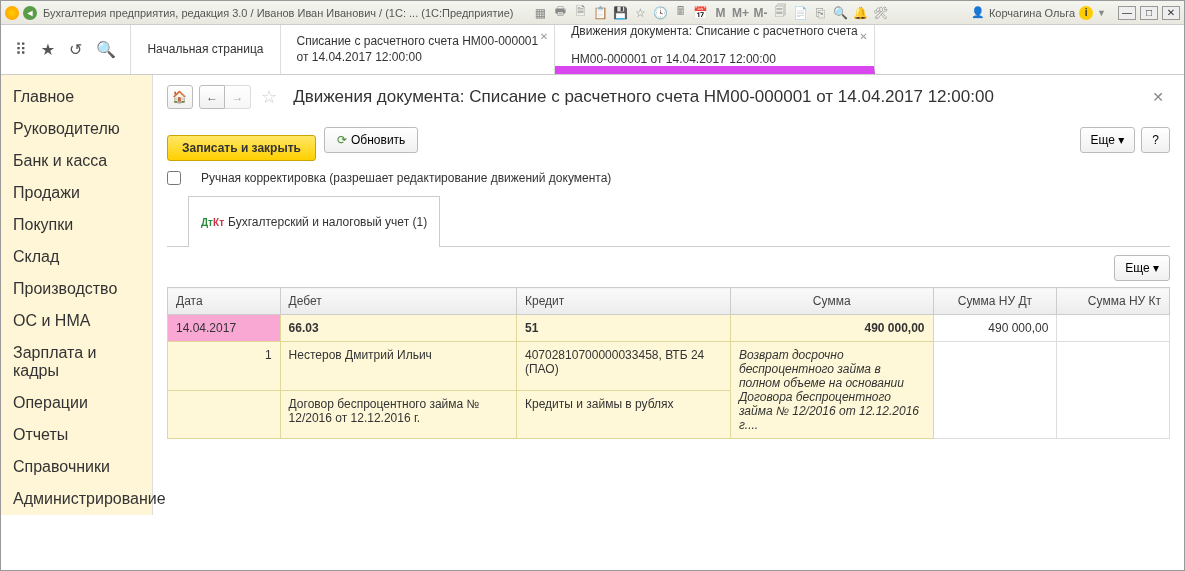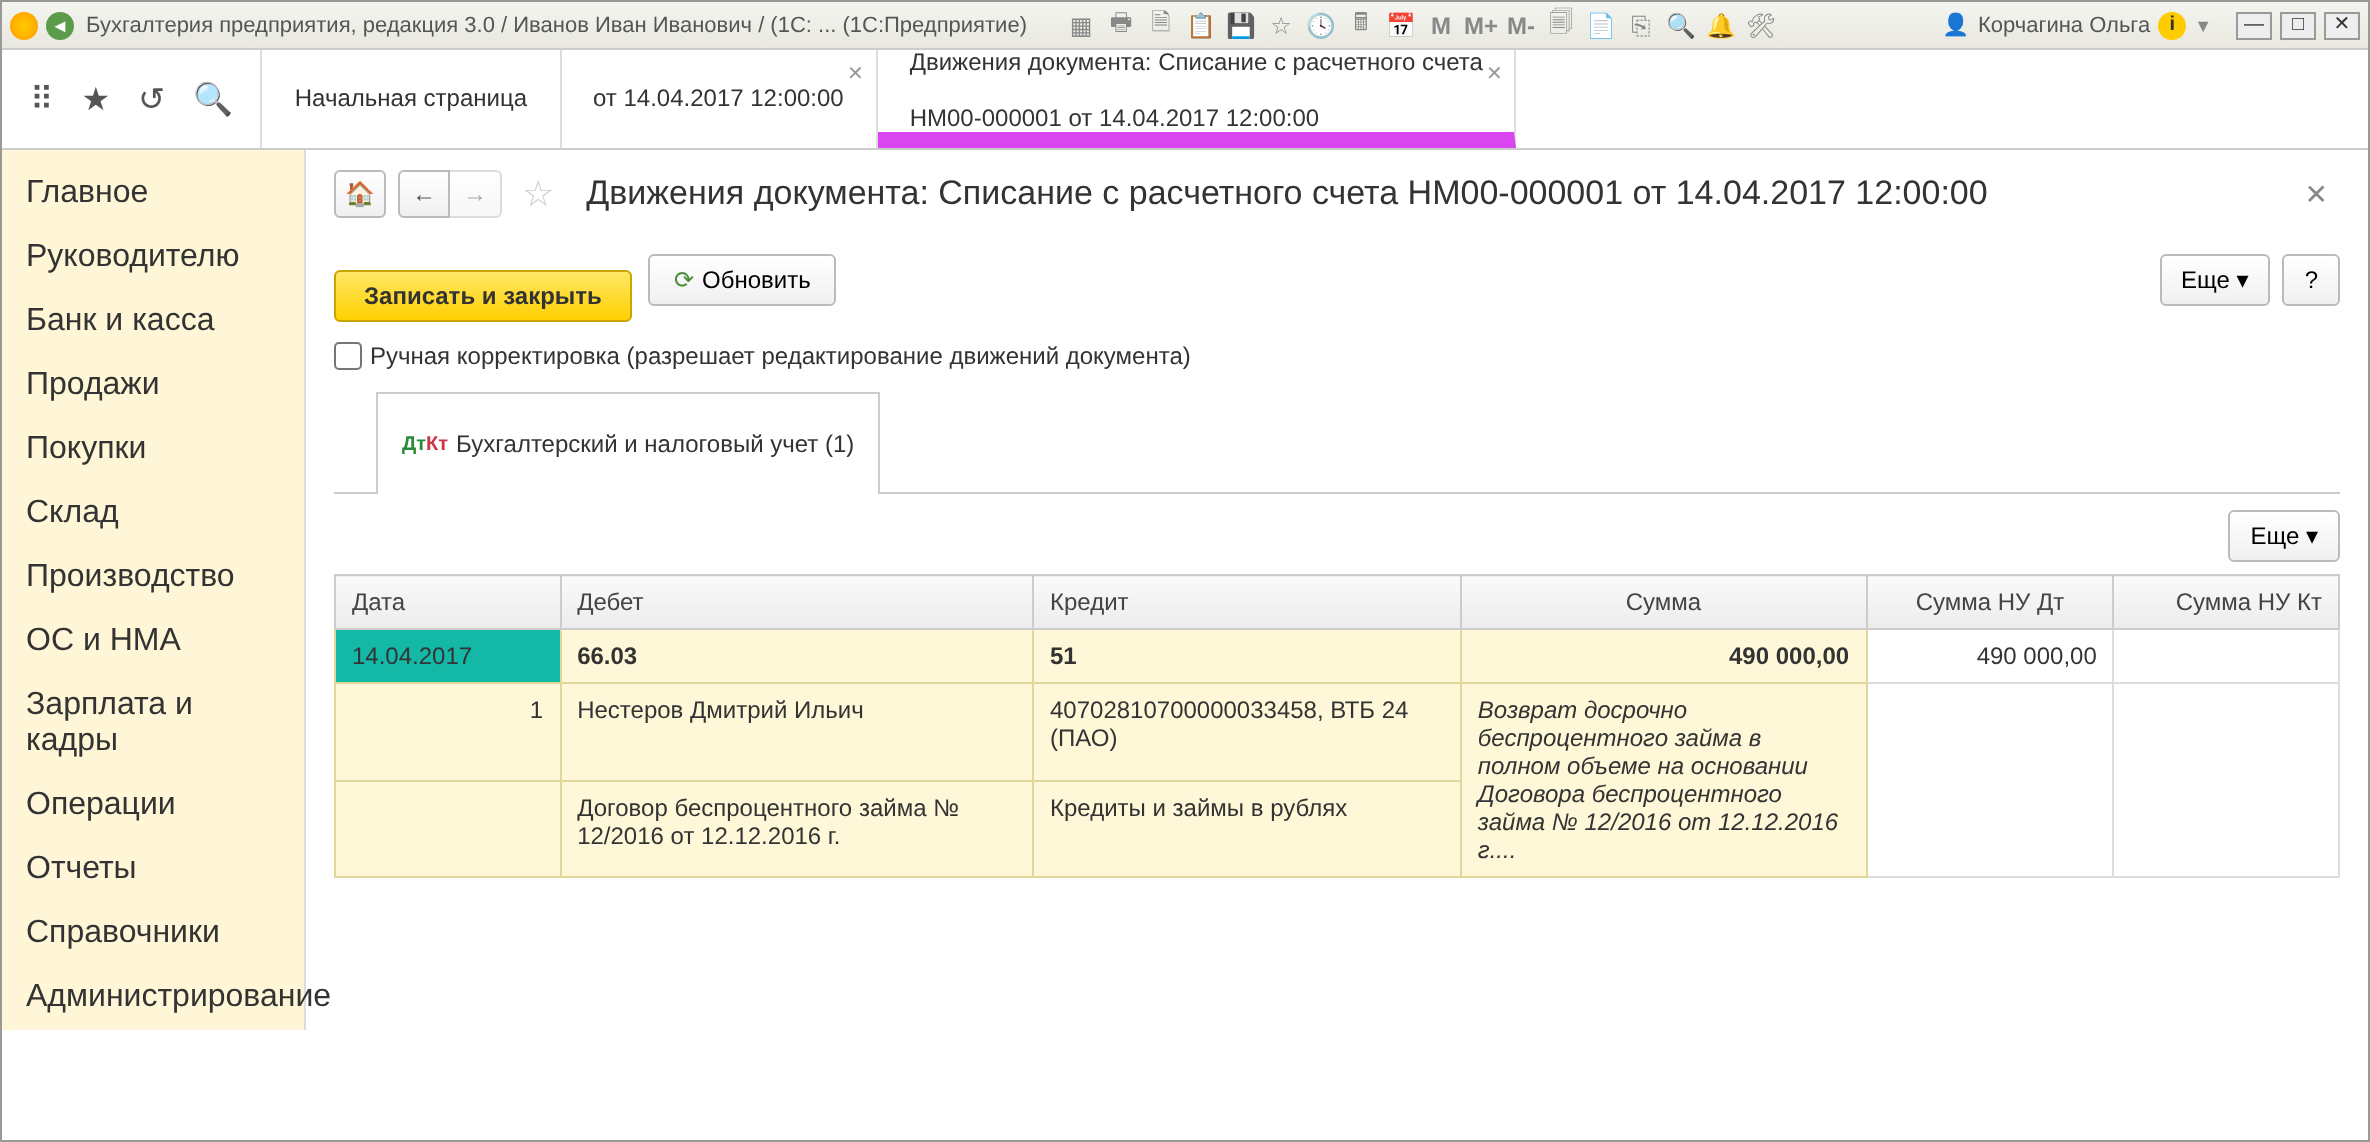--- a/index.html
+++ b/index.html
@@ -55,38 +55,38 @@
     
     .toolbar-row { display: flex; align-items: center; gap: 8px; margin-bottom: 10px; }
     .btn-primary { background: linear-gradient(#ffe766, #ffd000); border: 1px solid #c9a500; border-radius: 3px; padding: 5px 14px; font-weight: bold; font-size: 12px; cursor: pointer; color: #333; margin-top: 16px; }
     .btn-secondary { background: linear-gradient(#fff, #f0f0f0); border: 1px solid #bbb; border-radius: 3px; padding: 5px 12px; font-size: 12px; cursor: pointer; display: flex; align-items: center; gap: 4px; }
     .refresh-icon { color: #4a8c3a; }
     .toolbar-right { margin-left: auto; display: flex; gap: 6px; }
     .btn-more { background: linear-gradient(#fff, #f0f0f0); border: 1px solid #bbb; border-radius: 3px; padding: 5px 10px; font-size: 12px; cursor: pointer; }
     .btn-help { background: linear-gradient(#fff, #f0f0f0); border: 1px solid #bbb; border-radius: 3px; padding: 5px 10px; font-size: 12px; cursor: pointer; }
     
     
-    .checkbox-row { display: flex; align-items: flex-end; gap: 4px; margin-bottom: 10px; font-size: 12px; }
+    .checkbox-row { display: flex; align-items: flex-end; gap: 20px; margin-bottom: 10px; font-size: 12px; }
     .checkbox-row input { width: 14px; height: 14px; }
     
     
     .inner-tabs { display: flex; border-bottom: 1px solid #ccc; margin-bottom: 8px; }
     .inner-tab { border: 1px solid #ccc; border-bottom: none; padding: 18px 12px; background: #fff; font-size: 12px; display: flex; align-items: center; gap: 4px; position: relative; top: 1px; margin-left: 21px; }
     .inner-tab-icon { font-size: 10px; }
     .inner-tab-icon .dt { color: #2a8a3a; font-weight: bold; }
     .inner-tab-icon .kt { color: #c34; font-weight: bold; }
     
     
     .inner-toolbar { display: flex; justify-content: flex-end; margin-bottom: 6px; }
     
     
     .data-table { width: 100%; border-collapse: collapse; border: 1px solid #ccc; font-size: 12px; }
     .data-table th { background: linear-gradient(#fafafa, #ececec); border: 1px solid #ccc; padding: 6px 8px; font-weight: normal; text-align: left; color: #444; }
     .data-table td { border: 1px solid #e0d89a; padding: 6px 8px; background: #fef8d8; vertical-align: top; }
-    .data-table td.highlight { background: #14b8a6; }
+    .data-table td.highlight { background: #f9a8d4; }
     .data-table td.right { text-align: right; }
     .data-table td.white { background: #fff; border-color: #ddd; }
     .data-table td.italic { font-style: italic; }
   </style>
 </head>
 <body>
 
 <div class="title-bar">
   <div class="logo-dot"></div>
   <div class="back-arrow">◄</div>
@@ -132,20 +132,21 @@
       <span>⠿</span>
       <span>★</span>
       <span>↺</span>
       <span>🔍</span>
     </div>
     <div class="nav-tabs">
       <div class="nav-tab">
         <span class="tab-line">Начальная страница</span>
       </div>
       <div class="nav-tab">
+        <span class="tab-line">Списание с расчетного счета НМ00-000001</span>
         <span class="tab-line">от 14.04.2017 12:00:00</span>
         <span class="tab-close">✕</span>
       </div>
       <div class="nav-tab active">
         <span class="tab-line">Движения документа: Списание с расчетного счета</span>
         <span class="tab-line">НМ00-000001 от 14.04.2017 12:00:00</span>
         <span class="tab-close">✕</span>
       </div>
     </div>
   </div>

